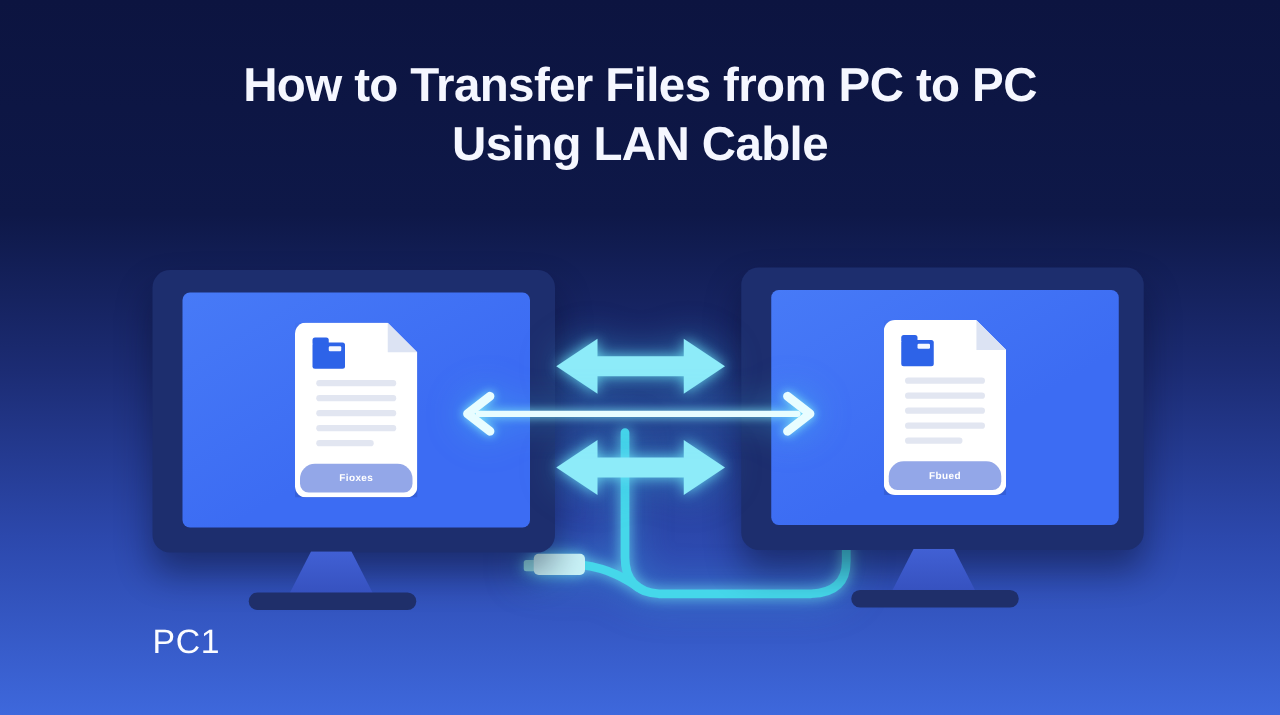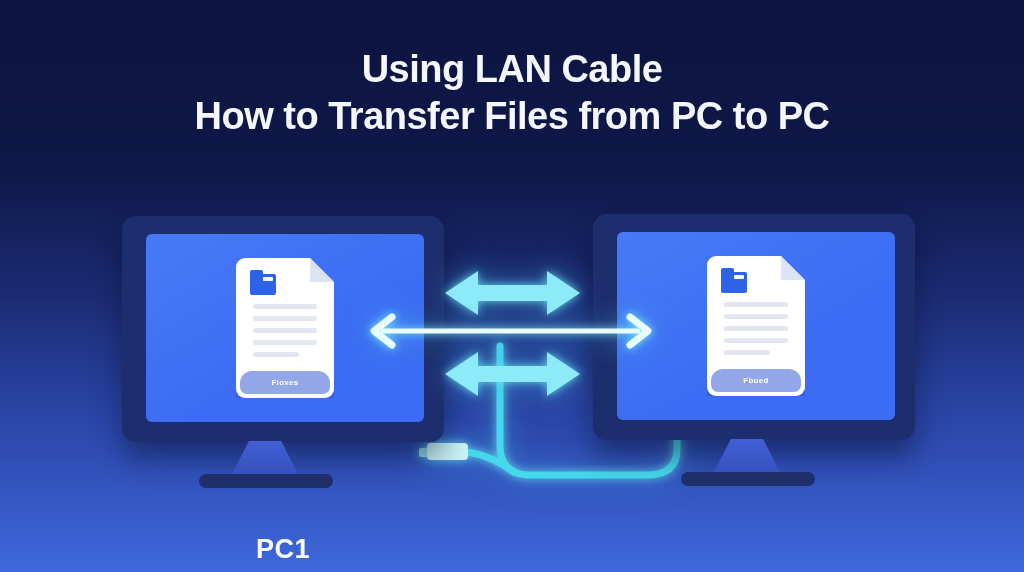--- a/index.html
+++ b/index.html
@@ -72,38 +72,38 @@
   .dline.short { width:46px; }
   .doc-footer {
     position:absolute; left:4px; right:4px; bottom:4px; height:23px;
     background:var(--doc-footer,#93a7e8); border-radius:12px 12px 7px 7px;
     display:flex; align-items:center; justify-content:center;
     color:#ffffff; font-size:8px; font-weight:bold; letter-spacing:.3px;
   }
 
   
   .pc-label {
-    position:absolute; z-index:4; width:322px; text-align:center; top:498px;
-    color:#fbfcff; font-size:27px; font-weight:bold; letter-spacing:.5px;margin-top:36px;
+    position:absolute; z-index:4; width:322px; text-align:left; top:498px;
+    color:#fbfcff; font-size:27px; font-weight:normal; letter-spacing:.5px;
   }
   #pc1-label { left:122px; }
   #pc2-label { left:593px; }
 
   
   .glow-strong { filter:drop-shadow(0 0 4px rgba(130,235,250,.95)) drop-shadow(0 0 13px rgba(70,190,235,.6)); }
   .glow-soft   { filter:drop-shadow(0 0 5px rgba(110,228,246,.85)) drop-shadow(0 0 14px rgba(64,180,230,.5)); }
 </style>
 </head>
 <body>
 
 <div class="canvas">
 
   <div class="title">
+    <div>How to Transfer Files from PC to PC</div>
     <div>Using LAN Cable</div>
-    <div>How to Transfer Files from PC to PC</div>
   </div>
 
   <svg class="layer" style="z-index:1" viewBox="0 0 1024 572">
     <g class="glow-soft">
       <path d="M500,346 L500,446 Q500,473 527,475 L649,475 Q677,474 677,449 L677,436" fill="none" stroke="var(--cable,#45d7ea)" stroke-width="7" stroke-linecap="round"></path>
       <path d="M466,452 C488,455 501,463 514,472" fill="none" stroke="var(--cable,#45d7ea)" stroke-width="7" stroke-linecap="round"></path>
       <g>
         <rect x="419" y="448" width="12" height="9" rx="2" fill="#8fd9e4"></rect>
         <rect x="427" y="443" width="41" height="17" rx="4" fill="var(--plug,#c9f3f8)"></rect>
       </g>

